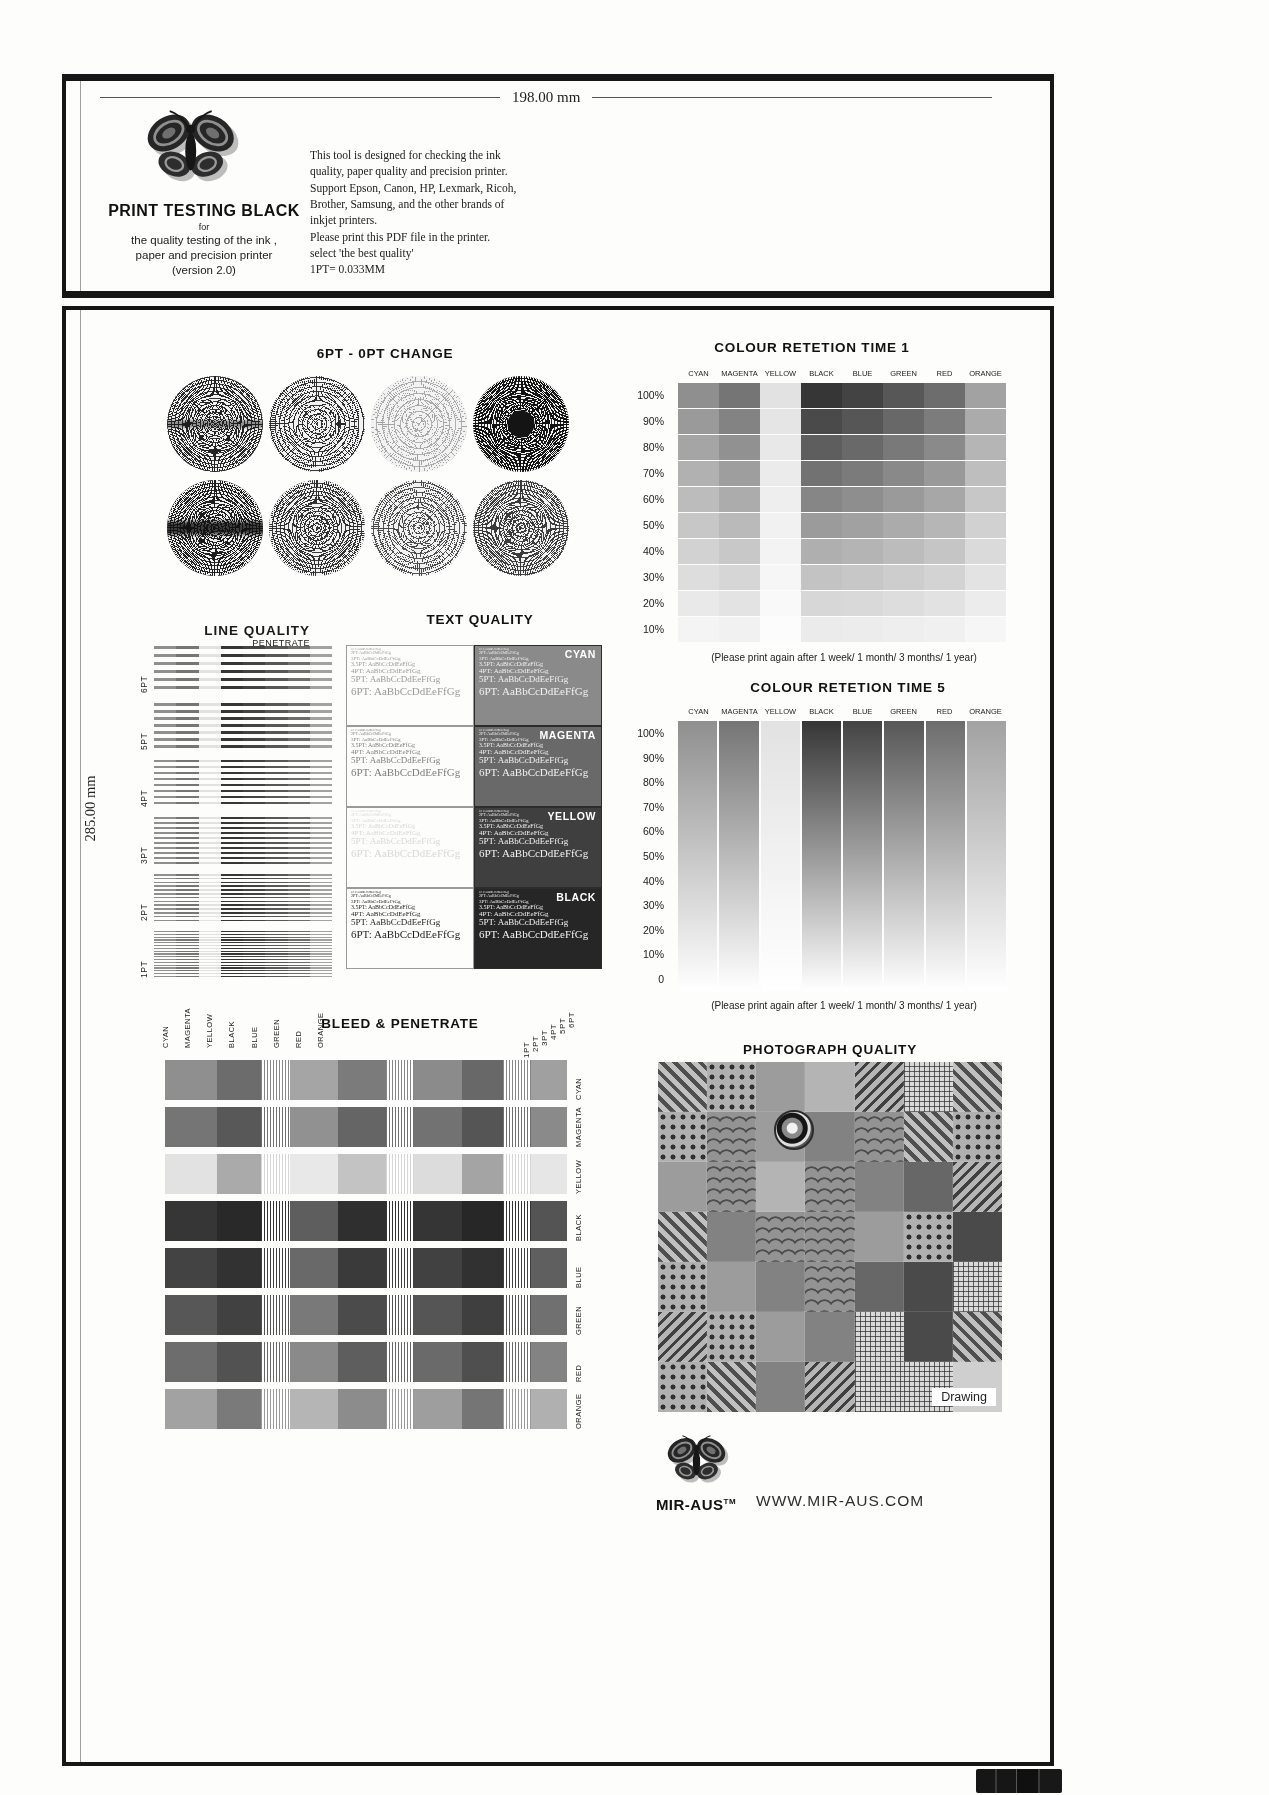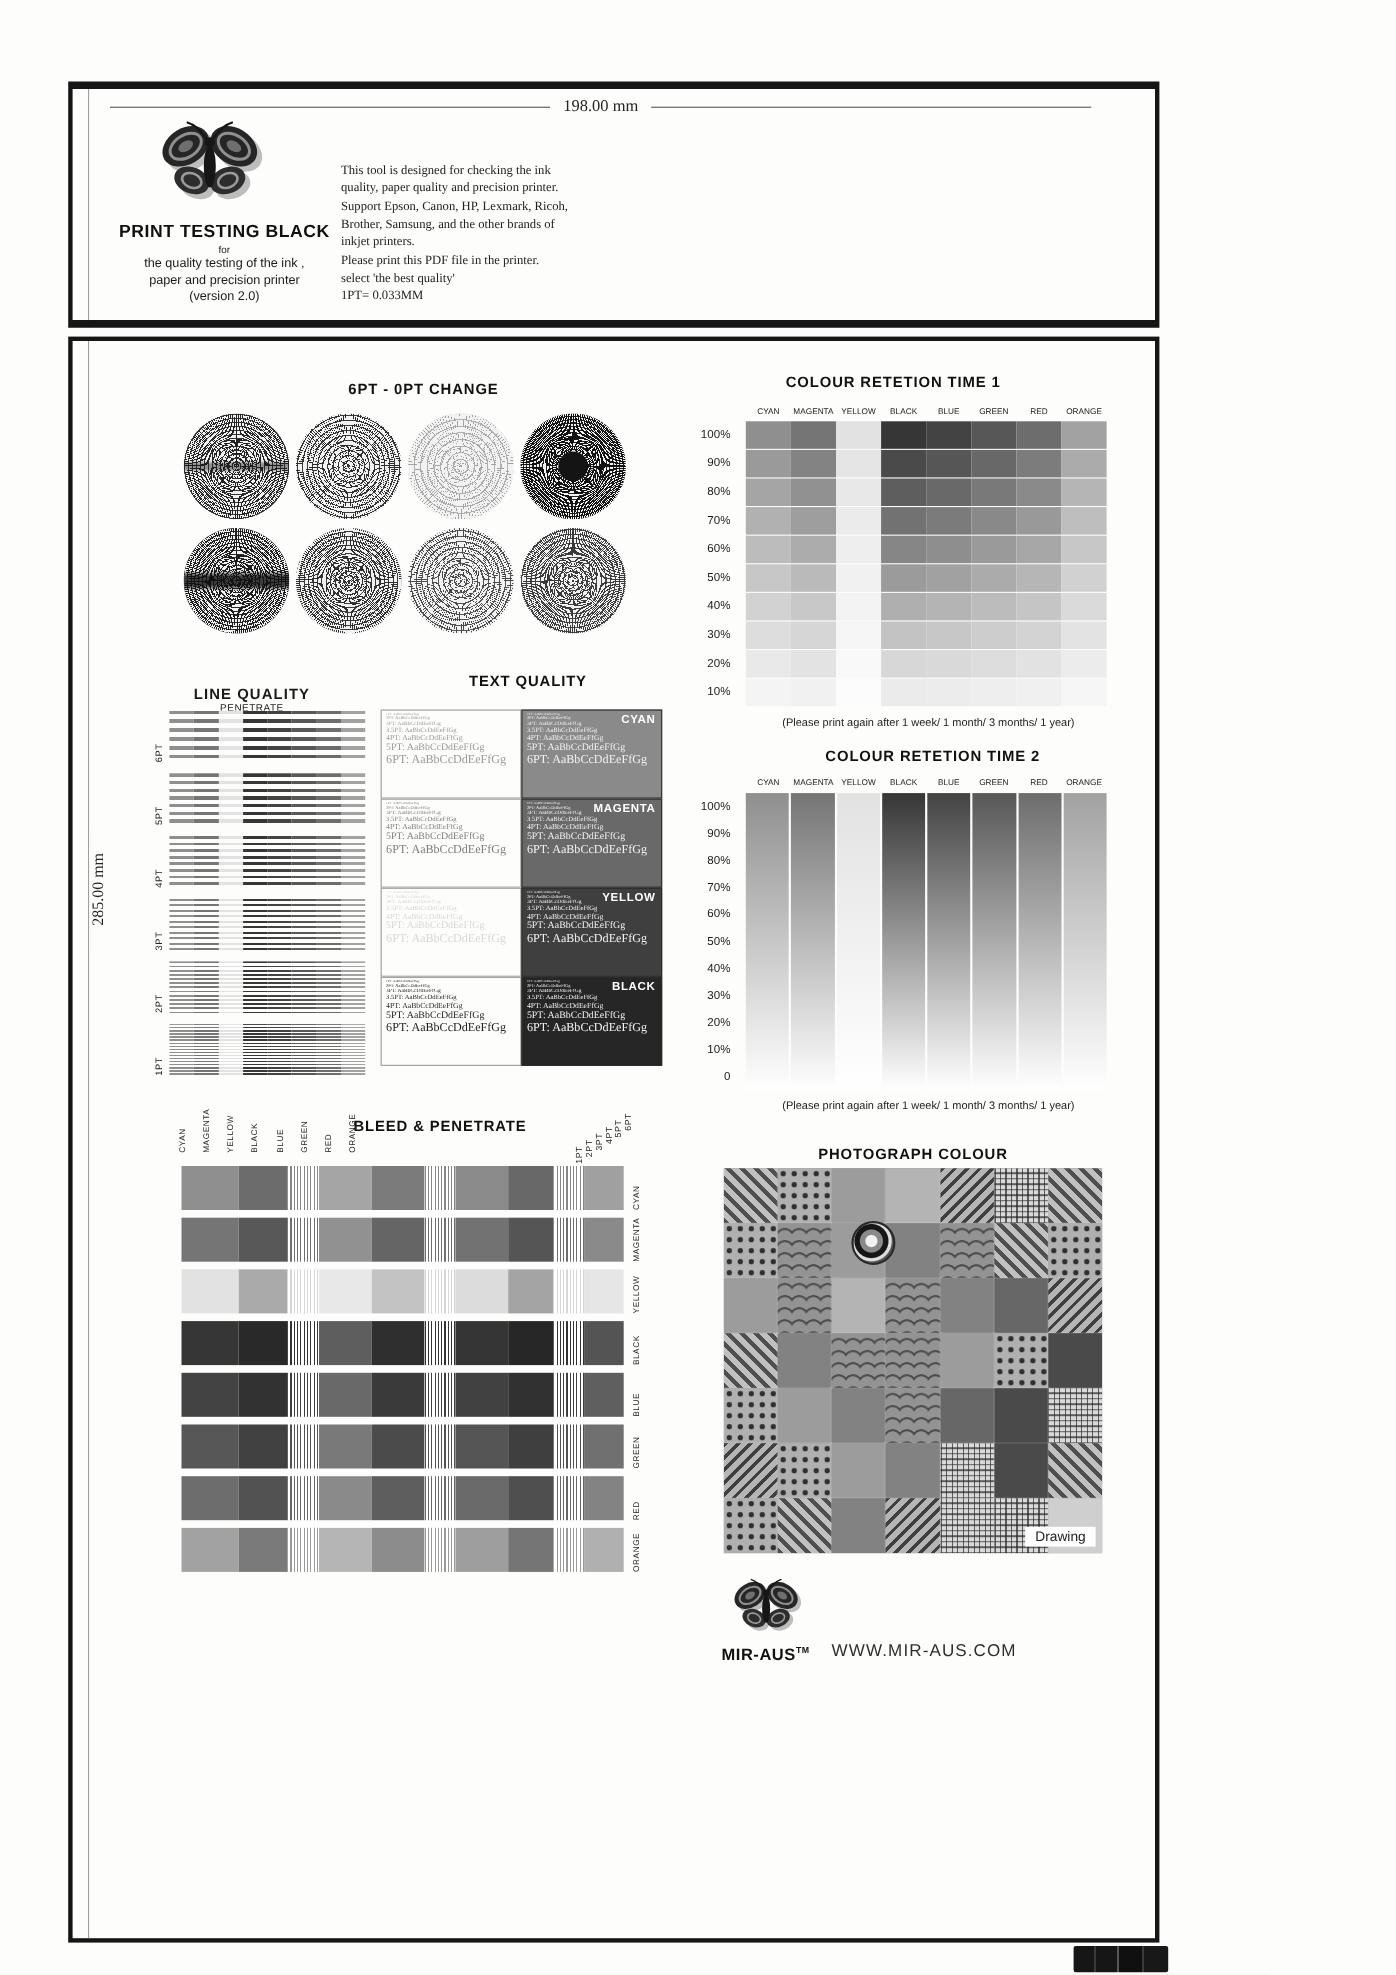--- a/index.html
+++ b/index.html
@@ -35,21 +35,21 @@
   .c1{background-image:linear-gradient(180deg,transparent 44%,rgba(25,25,25,.45) 48% 52%,transparent 56%),repeating-conic-gradient(#222 0 .7deg,rgba(255,255,255,0) .7deg 2.1deg),repeating-radial-gradient(circle,#333 0 1px,rgba(255,255,255,0) 1px 3.6px)}
   .c2{background-image:repeating-conic-gradient(#2a2a2a 0 .6deg,rgba(255,255,255,0) .6deg 2.6deg),repeating-radial-gradient(circle,#3a3a3a 0 1px,rgba(255,255,255,0) 1px 4.6px)}
   .c3{background-image:repeating-conic-gradient(#a2a2a2 0 .5deg,rgba(255,255,255,0) .5deg 3.2deg),repeating-radial-gradient(circle,#b0b0b0 0 1px,rgba(255,255,255,0) 1px 6px)}
   .c4{background-image:radial-gradient(circle,#141414 0 13px,rgba(255,255,255,0) 14px),repeating-conic-gradient(#111 0 1deg,rgba(255,255,255,0) 1deg 2deg),repeating-radial-gradient(circle,#222 0 1px,rgba(255,255,255,0) 1px 3px)}
   .c5{background-image:linear-gradient(180deg,transparent 40%,rgba(15,15,15,.8) 46% 54%,transparent 60%),repeating-conic-gradient(#1c1c1c 0 .8deg,rgba(255,255,255,0) .8deg 2.2deg),repeating-radial-gradient(circle,#2a2a2a 0 1px,rgba(255,255,255,0) 1px 3.4px)}
   .c6{background-image:repeating-conic-gradient(#2e2e2e 0 .7deg,rgba(255,255,255,0) .7deg 2.3deg),repeating-radial-gradient(circle,#3a3a3a 0 1px,rgba(255,255,255,0) 1px 4px)}
   .c7{background-image:repeating-conic-gradient(#474747 0 .6deg,rgba(255,255,255,0) .6deg 2.8deg),repeating-radial-gradient(circle,#555 0 1px,rgba(255,255,255,0) 1px 5px)}
   .c8{background-image:repeating-conic-gradient(#3a3a3a 0 .8deg,rgba(255,255,255,0) .8deg 2.2deg),repeating-radial-gradient(circle,#444 0 1px,rgba(255,255,255,0) 1px 4.2px)}
 
   
-  .lq-titleblk{position:absolute;left:148px;top:623px;width:162px;text-align:center}
+  .lq-titleblk{position:absolute;left:148px;top:623px;width:162px;text-align:right}
   .lq-title{font-weight:bold;font-size:13.5px;letter-spacing:1px}
   .lq-sub{font-size:9px;letter-spacing:.5px}
   .lq-rows{position:absolute;left:154px;top:646px;width:178px}
   .lq-row{position:relative;height:47px;margin-bottom:10px}
   .lq-pt{position:absolute;left:-15px;top:0;height:100%;font-size:8.5px;display:flex;align-items:center;color:#222}
   .lq-cells{display:flex;height:100%}
   .lq-cell{flex:1}
   .lq-collabels{position:absolute;left:154px;top:988px;width:178px;height:60px;display:flex}
   .lq-clwrap{flex:1;display:flex;justify-content:center}
   .lq-collabels .vlabel{font-size:7.5px;color:#222}
@@ -472,21 +472,21 @@
         <div class="tq-line" style="font-size: 3px; color: rgb(241, 241, 241);">1PT: AaBbCcDdEeFfGg</div>
         <div class="tq-line" style="font-size: 4px; color: rgb(241, 241, 241);">2PT: AaBbCcDdEeFfGg</div>
         <div class="tq-line" style="font-size: 5px; color: rgb(241, 241, 241);">3PT: AaBbCcDdEeFfGg</div>
         <div class="tq-line" style="font-size: 6px; color: rgb(241, 241, 241);">3.5PT: AaBbCcDdEeFfGg</div>
         <div class="tq-line" style="font-size: 7px; color: rgb(241, 241, 241);">4PT: AaBbCcDdEeFfGg</div>
         <div class="tq-line" style="font-size: 9px; color: rgb(241, 241, 241);">5PT: AaBbCcDdEeFfGg</div>
         <div class="tq-line" style="font-size: 11px; color: rgb(241, 241, 241);">6PT: AaBbCcDdEeFfGg</div>
       </div>
     </div>
 
-  <div class="sec-title" style="left:686px;top:680px;width:324px">COLOUR RETETION TIME 2</div>
+  <div class="sec-title" style="left:686px;top:680px;width:324px">COLOUR RETETION TIME 5</div>
   <div class="ret-headers" style="top:707px">
       <div class="ret-h">CYAN</div>
       <div class="ret-h">MAGENTA</div>
       <div class="ret-h">YELLOW</div>
       <div class="ret-h">BLACK</div>
       <div class="ret-h">BLUE</div>
       <div class="ret-h">GREEN</div>
       <div class="ret-h">RED</div>
       <div class="ret-h">ORANGE</div>
     </div>
@@ -624,21 +624,21 @@
         <div class="bl-seg" style="width: 12%; background: rgb(140, 140, 140);"></div>
         <div class="bl-seg" style="width: 7%; background: repeating-linear-gradient(90deg, rgb(153, 153, 153) 0px, rgb(153, 153, 153) 1px, rgb(255, 255, 255) 1px, rgb(255, 255, 255) 3px);"></div>
         <div class="bl-seg" style="width: 12%; background: rgb(158, 158, 158);"></div>
         <div class="bl-seg" style="width: 10%; background: rgb(117, 117, 117);"></div>
         <div class="bl-seg" style="width: 7%; background: repeating-linear-gradient(90deg, rgb(153, 153, 153) 0px, rgb(153, 153, 153) 1px, rgb(255, 255, 255) 1px, rgb(255, 255, 255) 3px);"></div>
         <div class="bl-seg" style="width: 9%; background: rgb(176, 176, 176);"></div>
         <span class="bleed-name vlabel">ORANGE</span>
       </div>
     </div>
 
-  <div class="sec-title" style="left:678px;top:1042px;width:304px">PHOTOGRAPH COLOUR</div>
+  <div class="sec-title" style="left:678px;top:1042px;width:304px">PHOTOGRAPH QUALITY</div>
   <div class="photo-box">
     <div class="photo-grid">
         <div class="pt-tile t-dg"></div>
         <div class="pt-tile t-dt"></div>
         <div class="pt-tile t-s5"></div>
         <div class="pt-tile t-s4"></div>
         <div class="pt-tile t-dg2"></div>
         <div class="pt-tile t-ch"></div>
         <div class="pt-tile t-dg"></div>
         <div class="pt-tile t-dt"></div>

